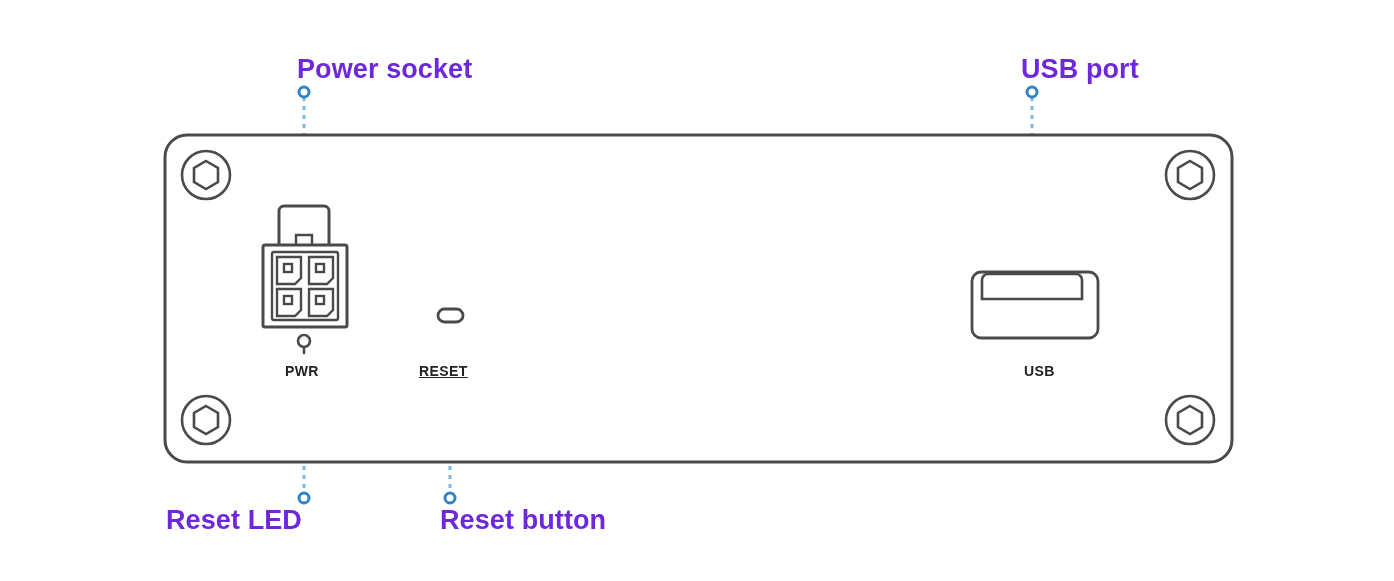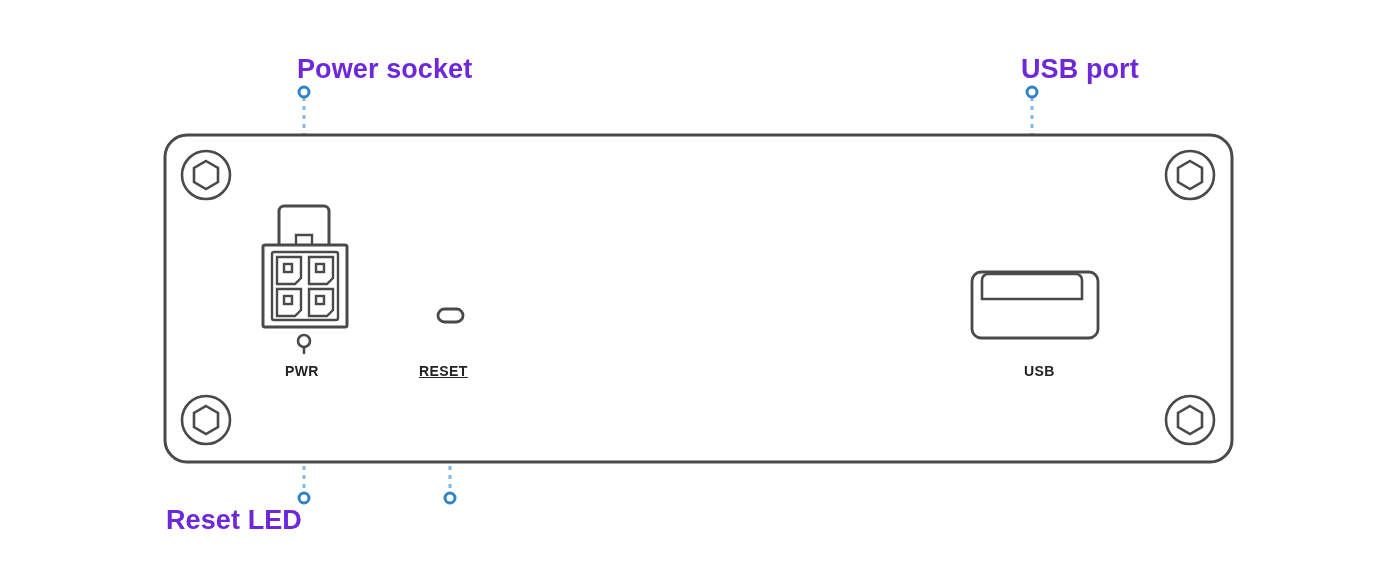--- a/index.html
+++ b/index.html
@@ -140,20 +140,21 @@
     </g>
 
   </svg>
 
   <div class="callout-label" id="lbl-power-socket">Power socket</div>
 
   <div class="callout-label" id="lbl-usb-port">USB port</div>
 
   <div class="callout-label" id="lbl-power-led">Reset LED</div>
 
+  <div class="callout-label" id="lbl-reset-button">Reset button</div>
 
   <div class="panel-label" id="lbl-pwr">PWR</div>
 
   <div class="panel-label" id="lbl-reset">RESET</div>
 
   <div class="panel-label" id="lbl-usb">USB</div>
 
 </div>
 
 </body></html>

